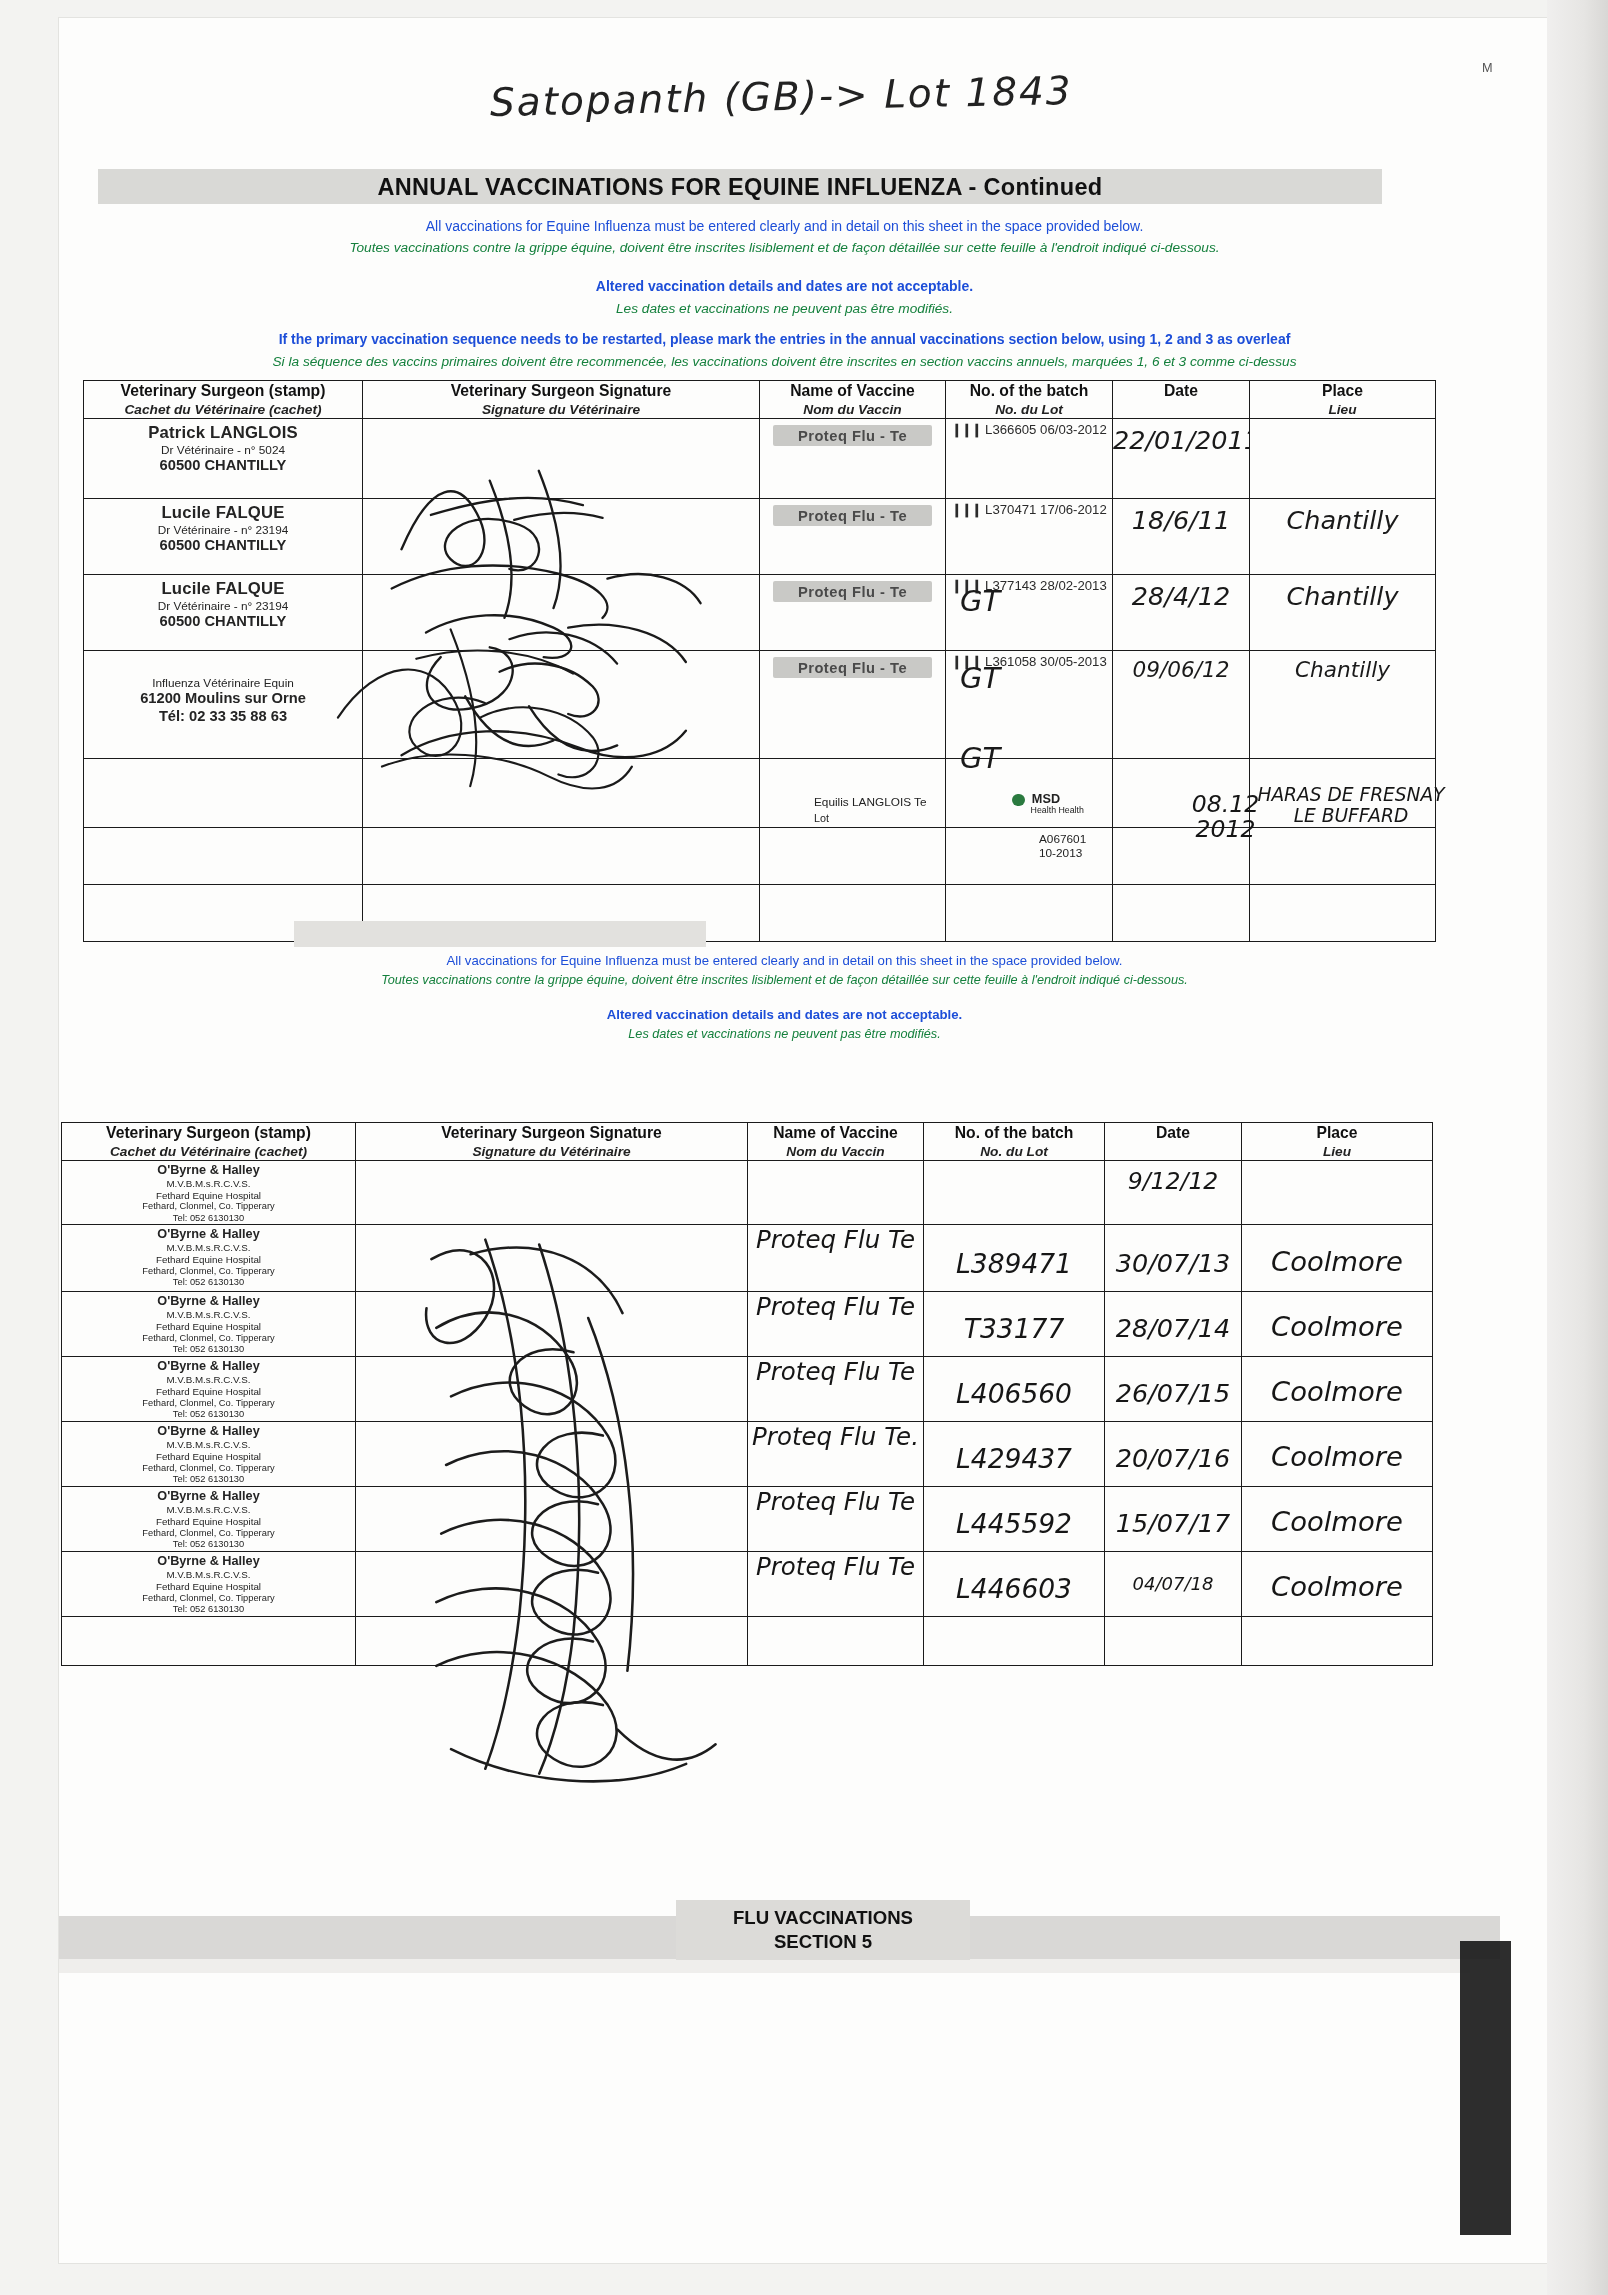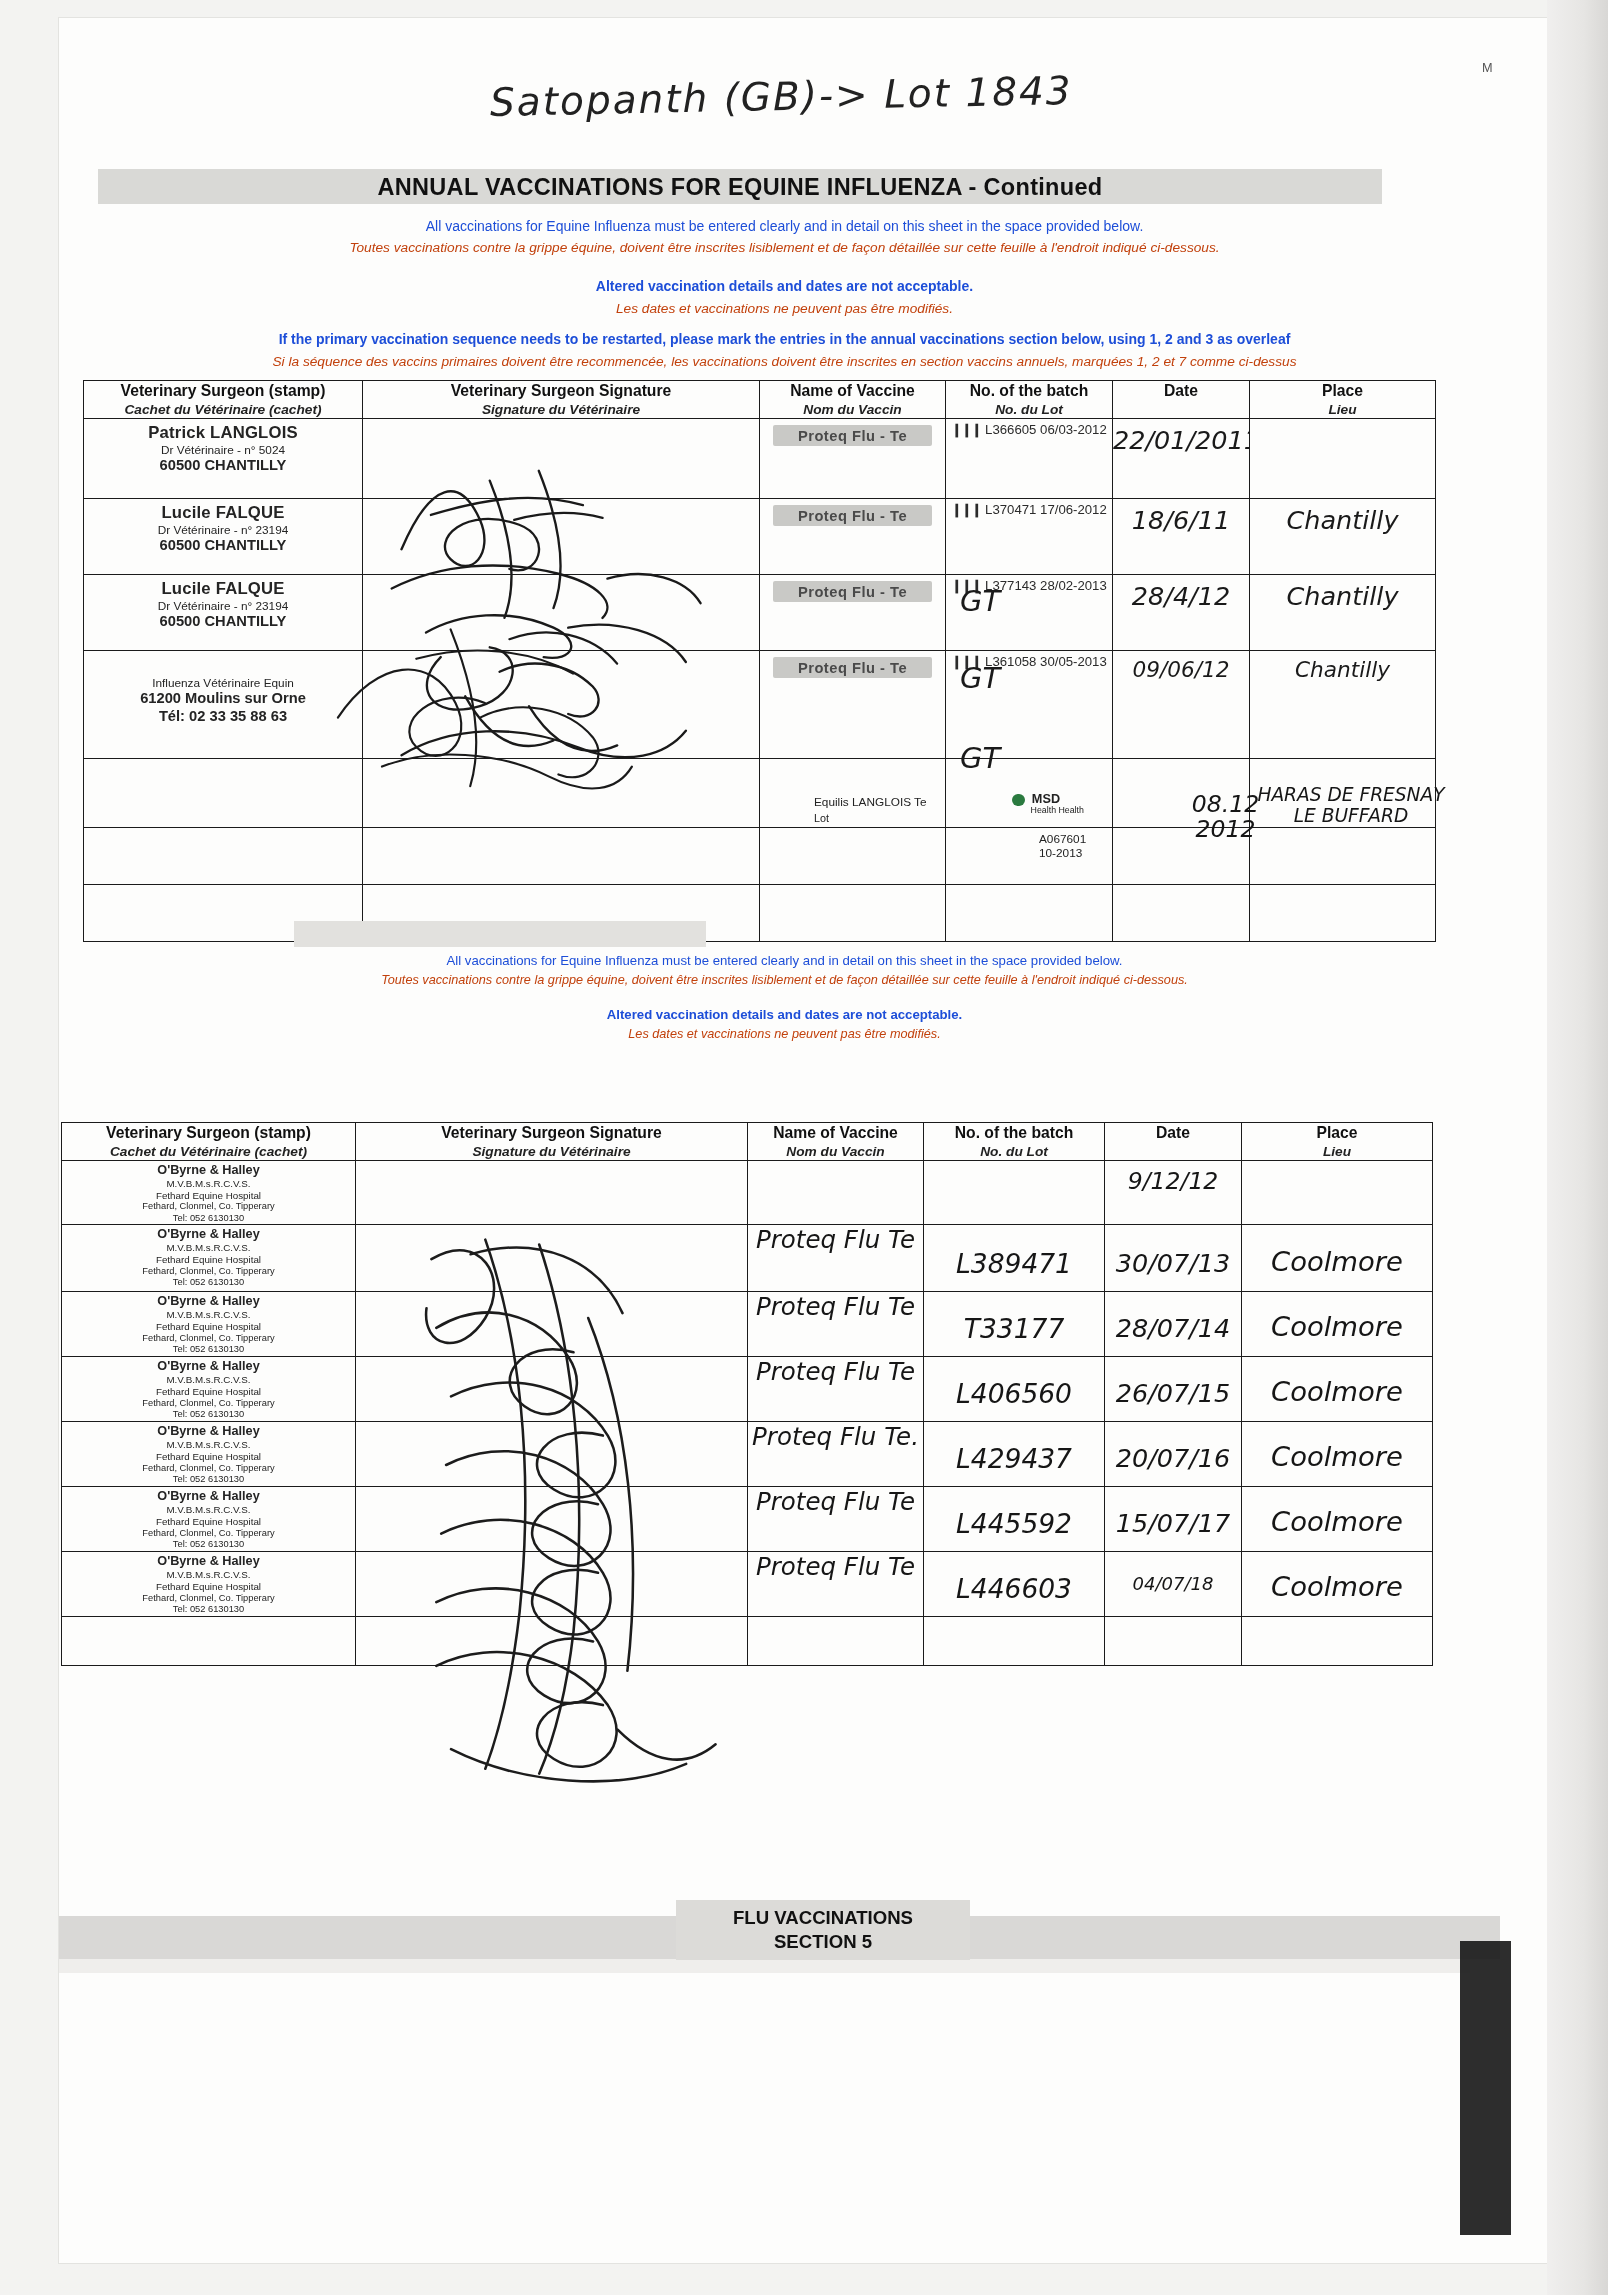--- a/index.html
+++ b/index.html
@@ -96,21 +96,21 @@
 
   .instr {
     position: absolute;
     text-align: center;
     width: 1431px;
     left: 69px;
     font-size: 14px;
     color: #1d4ed8;
     white-space: nowrap;
   }
-  .instr.it { font-style: italic; font-size: 13.7px; color: #c2410c; }
+  .instr.it { font-style: italic; font-size: 13.7px; color: #15803d; }
   .instr.bold { font-weight: bold; }
 
   
   table.vac {
     position: absolute;
     border-collapse: collapse;
     table-layout: fixed;
     background: transparent;
     padding-left: 40px;
   }
@@ -226,21 +226,21 @@
 <div class="top-caption hand">Satopanth (GB)-&gt;   Lot 1843</div>
 
 <div class="title-bar" style="left:98px; top:169px; width:1284px;"></div>
 <div class="title-text" style="left:98px; top:174px; width:1284px;">ANNUAL VACCINATIONS FOR EQUINE INFLUENZA - Continued</div>
 
 <div class="instr" style="top:218px;">All vaccinations for Equine Influenza must be entered clearly and in detail on this sheet in the space provided below.</div>
 <div class="instr it" style="top:240px;">Toutes vaccinations contre la grippe équine, doivent être inscrites lisiblement et de façon détaillée sur cette feuille à l'endroit indiqué ci-dessous.</div>
 <div class="instr bold" style="top:278px;">Altered vaccination details and dates are not acceptable.</div>
 <div class="instr it" style="top:301px;">Les dates et vaccinations ne peuvent pas être modifiés.</div>
 <div class="instr bold" style="top:331px;">If the primary vaccination sequence needs to be restarted, please mark the entries in the annual vaccinations section below, using 1, 2 and 3 as overleaf</div>
-<div class="instr it" style="top:354px;">Si la séquence des vaccins primaires doivent être recommencée, les vaccinations doivent être inscrites en section vaccins annuels, marquées 1, 2 et 7 comme ci-dessus</div>
+<div class="instr it" style="top:354px;">Si la séquence des vaccins primaires doivent être recommencée, les vaccinations doivent être inscrites en section vaccins annuels, marquées 1, 6 et 3 comme ci-dessus</div>
 
 <table class="vac" style="left:83px; top:380px; width:1353px;">
   <colgroup>
     <col style="width:279px">
     <col style="width:397px">
     <col style="width:186px">
     <col style="width:167px">
     <col style="width:137px">
     <col style="width:186px">
   </colgroup>

